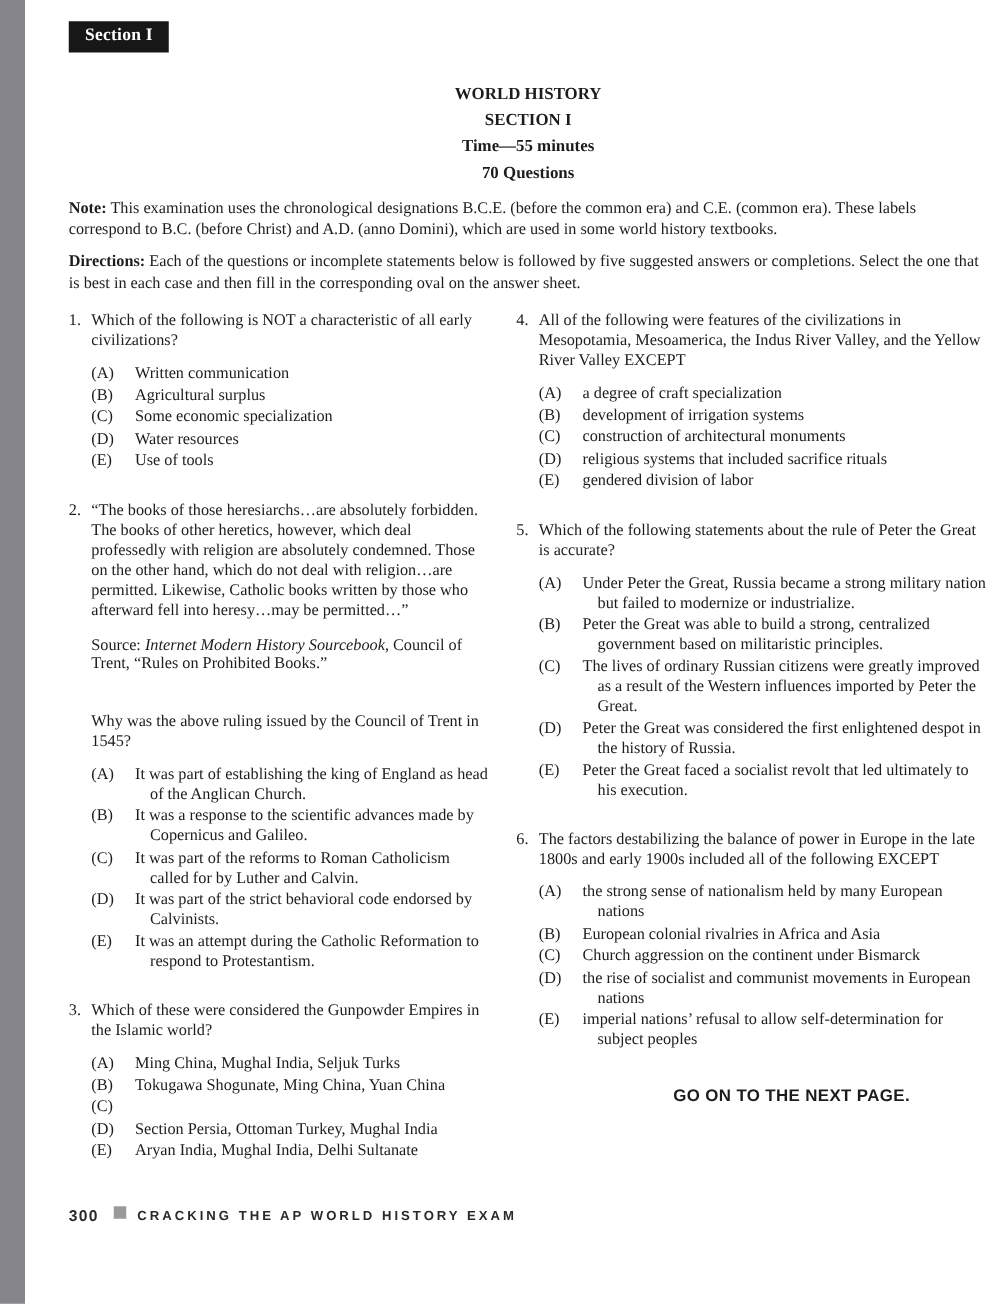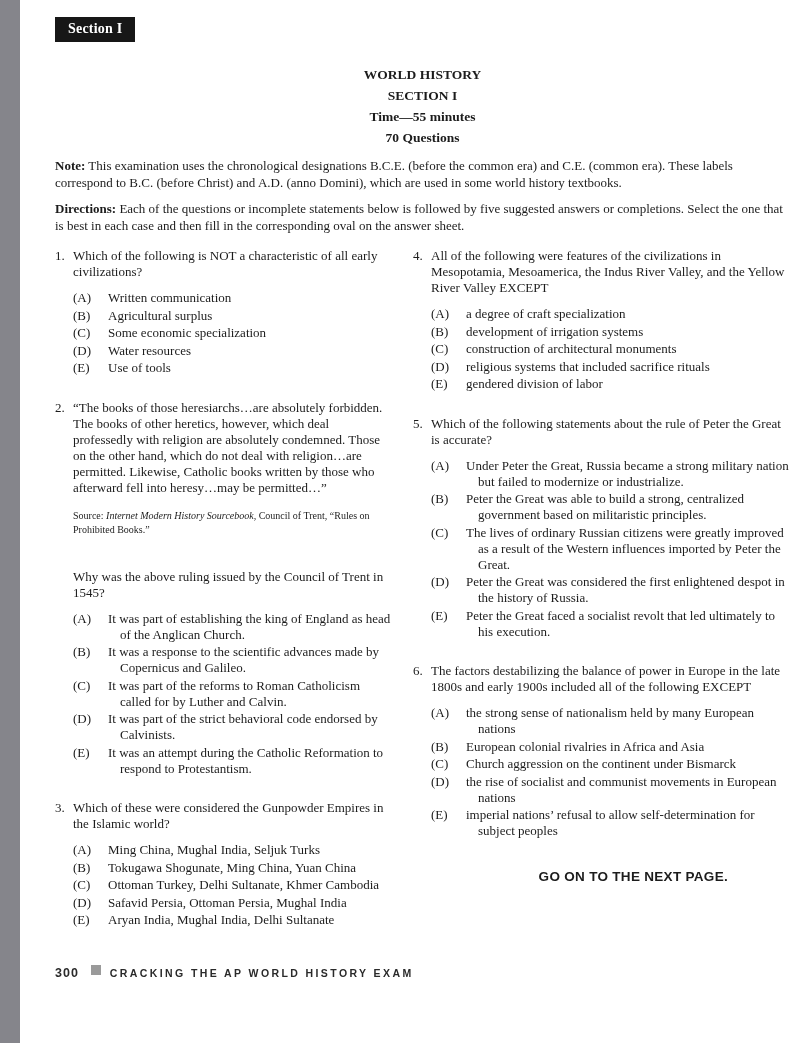--- a/index.html
+++ b/index.html
@@ -33,21 +33,21 @@
   .col-right{flex:1;margin-left:21px;}
   .q{display:flex;margin-bottom:22px;}
   .q-num{width:18px;flex:none;}
   .q-body{flex:1;min-width:0;}
   .q-stem{}
   .options{margin-top:10px;}
   .opt{display:flex;margin-bottom:1.5px;}
   .opt-letter{width:35px;flex:none;}
   .opt-text{flex:1;min-width:0;padding-left:12px;text-indent:-12px;}
   .quote{}
-  .source{margin-top:13px;font-size:10px;line-height:14px;}
+  .source{margin-top:13px;font-size:13px;line-height:14px;}
   .source .ital{font-style:italic;}
   .stem2{margin-top:32px;}
   .go-on{
     margin-top:28px;text-align:right;padding-right:62px;
     font-family:"Liberation Sans","DejaVu Sans",sans-serif;
     font-weight:bold;font-size:13.5px;letter-spacing:.3px;
   }
   .footer{
     position:absolute;left:55px;top:965px;width:700px;
     font-family:"Liberation Sans","DejaVu Sans",sans-serif;
@@ -151,25 +151,24 @@
             <div class="opt">
                 <span class="opt-letter">(A)</span>
                 <div class="opt-text">Ming China, Mughal India, Seljuk Turks</div>
               </div>
             <div class="opt">
                 <span class="opt-letter">(B)</span>
                 <div class="opt-text">Tokugawa Shogunate, Ming China, Yuan China</div>
               </div>
             <div class="opt">
                 <span class="opt-letter">(C)</span>
-                <div class="opt-text">Ottoman Turkey, Delhi Sultanate, Khmer Cambodia</div>
-              </div>
-            <div class="opt">
-                <span class="opt-letter">(D)</span>
-                <div class="opt-text">Safavid Persia, Ottoman Persia, Mughal India</div>
+              </div>
+            <div class="opt">
+                <span class="opt-letter">(D)</span>
+                <div class="opt-text">Section Persia, Ottoman Turkey, Mughal India</div>
               </div>
             <div class="opt">
                 <span class="opt-letter">(E)</span>
                 <div class="opt-text">Aryan India, Mughal India, Delhi Sultanate</div>
               </div>
           </div>
         </div>
       </div>
 
     </div>

